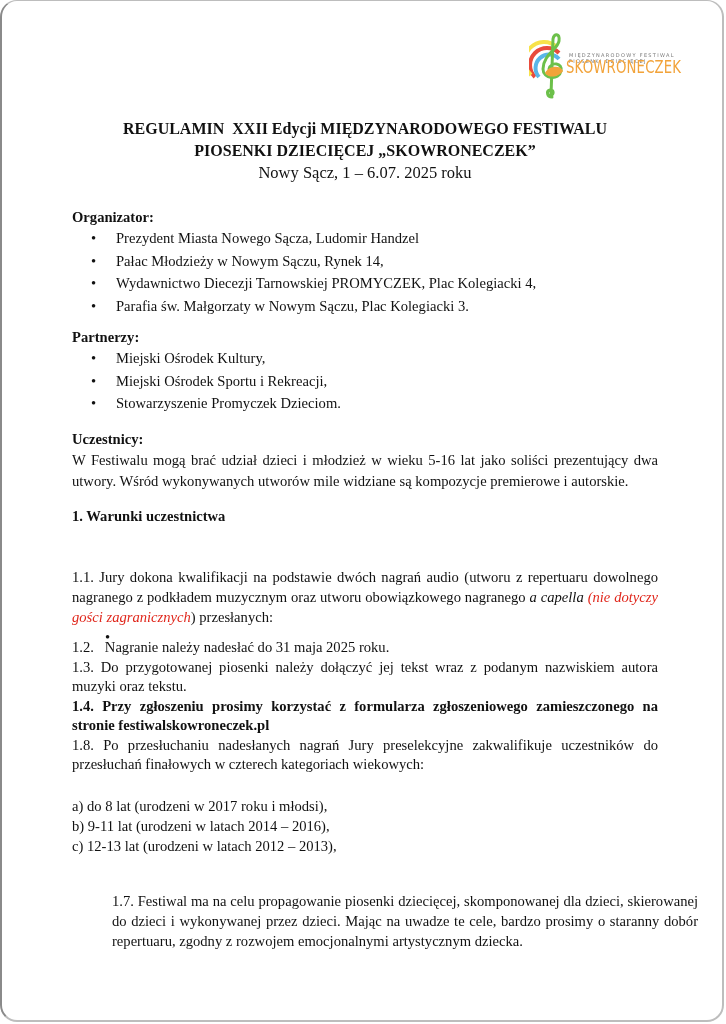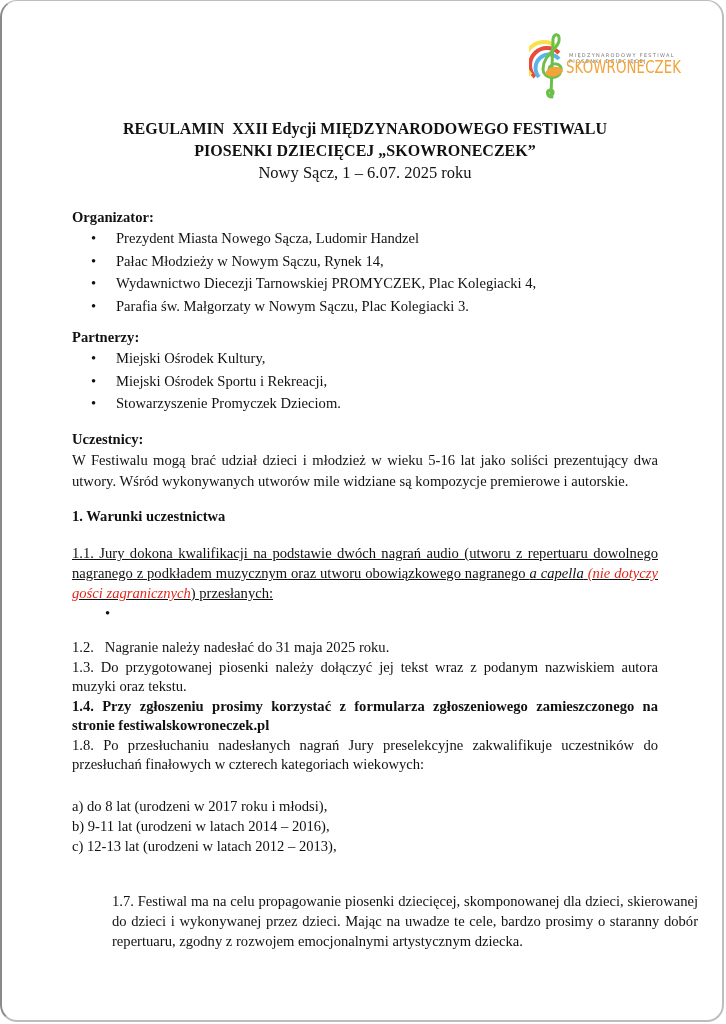--- a/index.html
+++ b/index.html
@@ -89,21 +89,21 @@
     </ul>
   </div>
 
   <div class="block" style="top:428px; line-height:21px;">
     <div class="h">Uczestnicy:</div>
     <p class="p just">W Festiwalu mogą brać udział dzieci i młodzież w wieku 5-16 lat jako soliści prezentujący dwa utwory. Wśród wykonywanych utworów mile widziane są kompozycje premierowe i autorskie.</p>
   </div>
 
   <div class="block h" style="top:506px;">1. Warunki uczestnictwa</div>
 
-  <div class="block" style="top:542px; line-height:20px;text-decoration:underline;">
+  <div class="block" style="top:566px; line-height:20px;">
     <p class="p just"><span>1.1. Jury dokona kwalifikacji na podstawie dwóch nagrań audio (utworu z repertuaru dowolnego nagranego z podkładem muzycznym oraz utworu obowiązkowego nagranego </span><span class="ital">a capella</span><span> </span><span class="red">(nie dotyczy gości zagranicznych</span><span>) przesłanych:</span></p>
     <ul class="bul" style="margin-top:0px;">
       <li style="height:20px; line-height:20px;"><span class="dot" style="left:33px">•</span></li>
     </ul>
   </div>
 
   <div class="block" style="top:637px; line-height:19.5px;">
     <p class="p" style="white-space:pre;">1.2.   Nagranie należy nadesłać do 31 maja 2025 roku.</p>
     <p class="p just">1.3. Do przygotowanej piosenki należy dołączyć jej tekst wraz z podanym nazwiskiem autora muzyki oraz tekstu.</p>
     <p class="p just h">1.4. Przy zgłoszeniu prosimy korzystać z formularza zgłoszeniowego zamieszczonego na stronie festiwalskowroneczek.pl</p>

